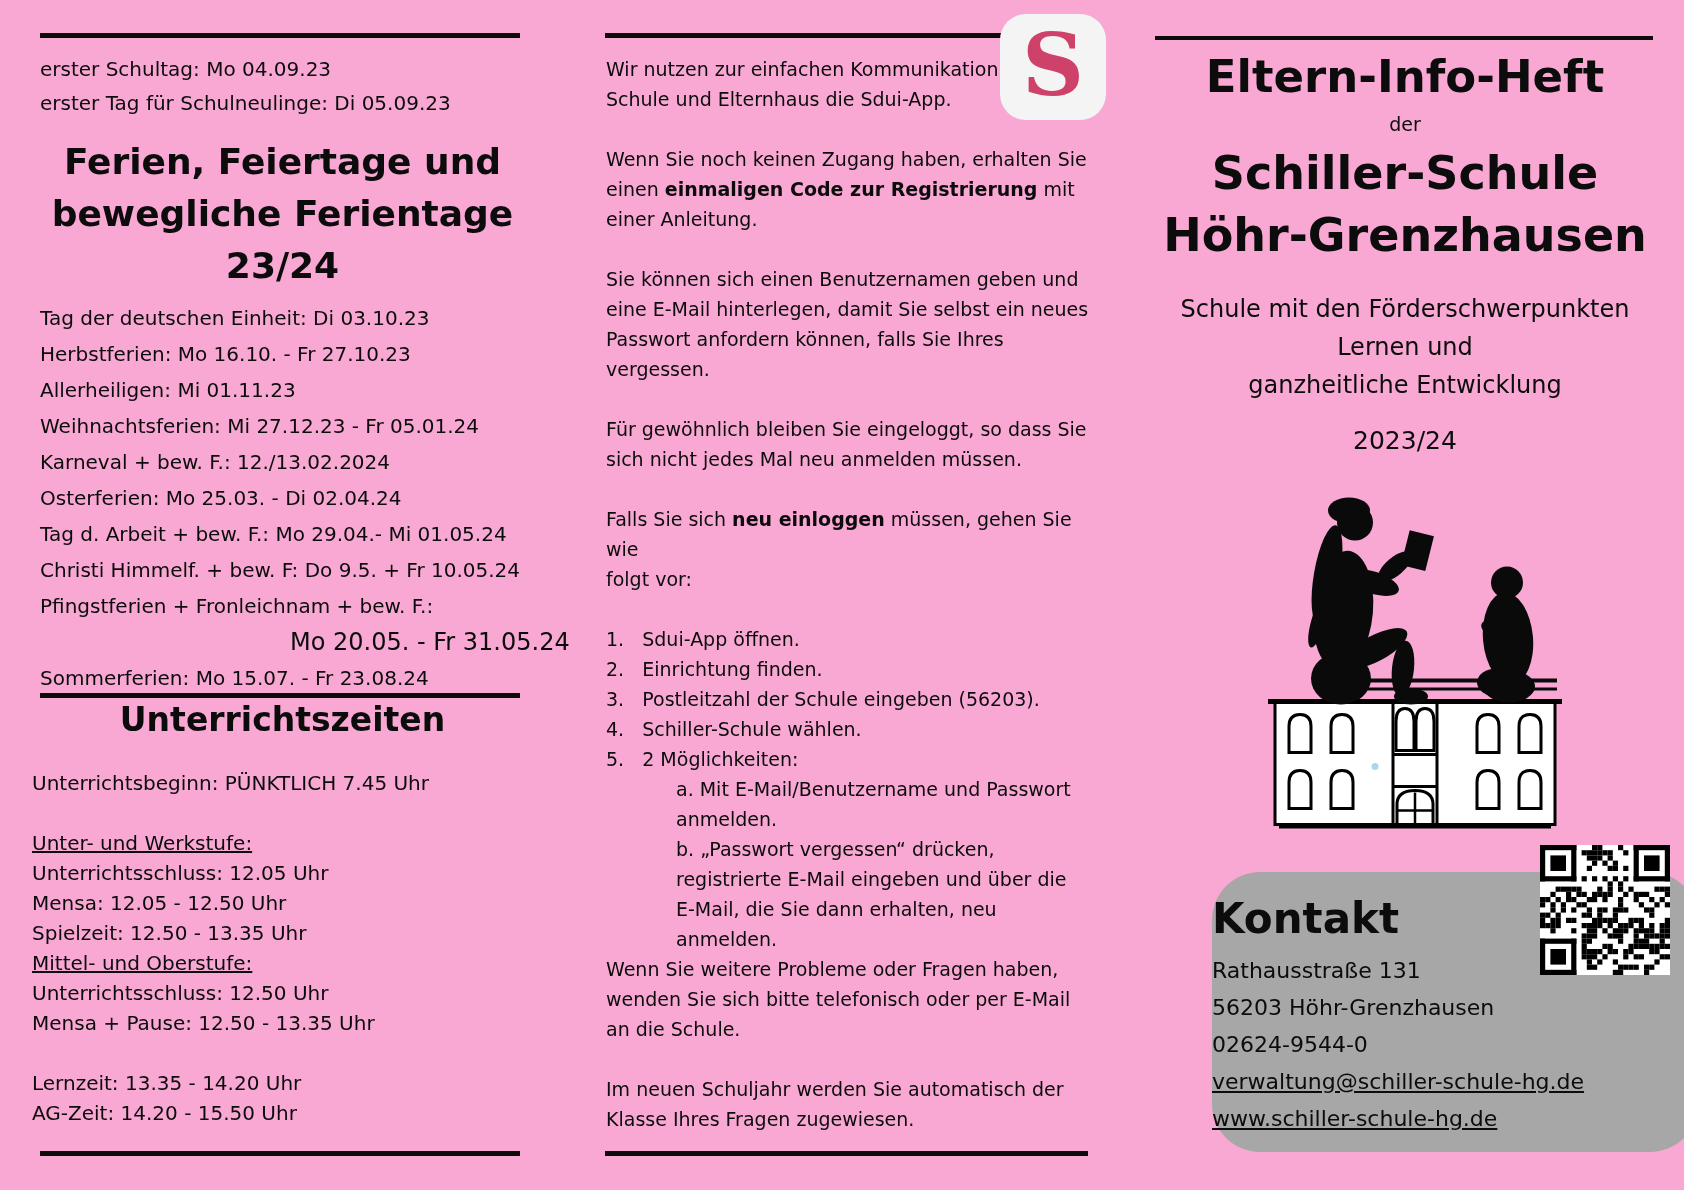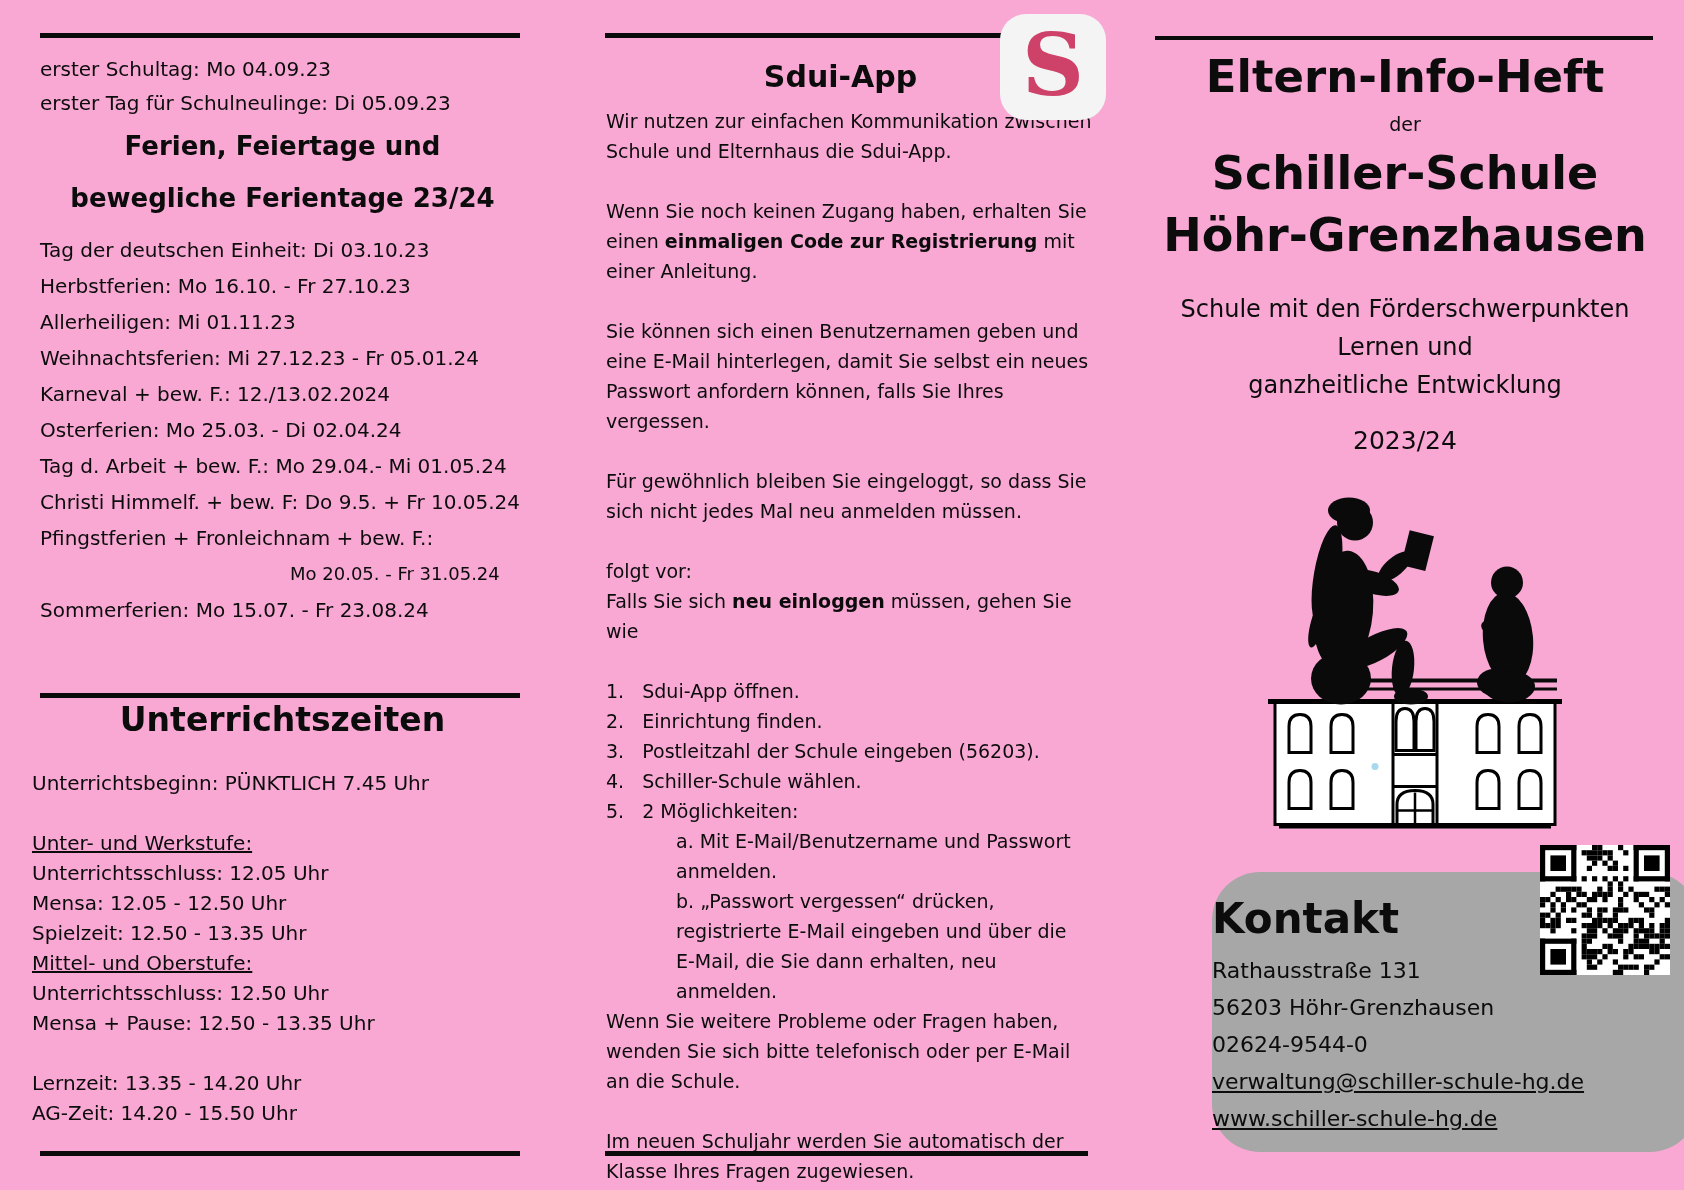--- a/index.html
+++ b/index.html
@@ -9,24 +9,24 @@
   .rule-c1-top{left:40px;top:33px;width:480px;}
   .rule-c1-mid{left:40px;top:693px;width:480px;}
   .rule-c1-bot{left:40px;top:1151px;width:480px;}
   .rule-c2-top{left:605px;top:33px;width:485px;z-index:1;}
   .rule-c2-bot{left:605px;top:1151px;width:483px;}
   .rule-c3-top{left:1155px;top:36px;width:498px;height:4px;}
 
   
   .col1{position:absolute;left:40px;top:52px;width:485px;}
   .l1-line{font-size:20px;line-height:34px;white-space:pre-wrap;}
-  .ferien-heading{margin-top:0;text-align:center;font-weight:bold;font-size:26px;line-height:52px;}
+  .ferien-heading{margin-top:16px;text-align:center;font-weight:bold;font-size:36px;line-height:52px;}
   .ferien-items{margin-top:8px;}
   .ferien-item{font-size:20px;line-height:36px;white-space:pre-wrap;}
-  .ferien-cont{font-size:18px;line-height:36px;padding-left:250px;white-space:pre;}
+  .ferien-cont{font-size:24px;line-height:36px;padding-left:250px;white-space:pre;}
   .times-heading{position:absolute;left:40px;top:700px;width:485px;text-align:center;
                  font-weight:bold;font-size:33px;}
   .times-block{position:absolute;left:32px;top:768px;width:481px;}
   .t-line{font-size:20px;line-height:30px;white-space:pre-wrap;}
   .t-gap{height:30px;}
   .t-label{font-size:20px;line-height:30px;text-decoration:underline;}
 
   
   .col2{position:absolute;left:588px;top:54px;width:505px;}
   .sdui-heading{text-align:center;font-weight:bold;font-size:30px;line-height:46px;margin-bottom:6px;}
@@ -118,43 +118,42 @@
         <div class="t-line">Lernzeit: 13.35 - 14.20 Uhr</div>
         <div class="t-line">AG-Zeit: 14.20 - 15.50 Uhr</div>
       </div>
   </div>
 
   <div class="sdui-logo">
     <span style="color: rgb(206, 66, 106);">S</span>
   </div>
 
   <div class="col2">
-    <div class="sdui-heading">Sdui-App</div>
     <div class="para">
         <div class="p-line">Wir nutzen zur einfachen Kommunikation zwischen</div>
         <div class="p-line">Schule und Elternhaus die Sdui-App.</div>
       </div>
     <div class="para">
         <div class="p-line">Wenn Sie noch keinen Zugang haben, erhalten Sie</div>
         <div class="p-line"><span>einen </span><span class="b">einmaligen Code zur Registrierung</span><span> mit</span></div>
         <div class="p-line">einer Anleitung.</div>
       </div>
     <div class="para">
         <div class="p-line">Sie können sich einen Benutzernamen geben und</div>
         <div class="p-line">eine E-Mail hinterlegen, damit Sie selbst ein neues</div>
         <div class="p-line">Passwort anfordern können, falls Sie Ihres</div>
         <div class="p-line">vergessen.</div>
       </div>
     <div class="para">
         <div class="p-line">Für gewöhnlich bleiben Sie eingeloggt, so dass Sie</div>
         <div class="p-line">sich nicht jedes Mal neu anmelden müssen.</div>
       </div>
     <div class="para p5">
+        <div class="p-line"><span>Falls Sie sich </span><span class="b">neu einloggen</span><span> müssen, gehen Sie wie</span></div>
         <div class="p-line">folgt vor:</div>
-        <div class="p-line"><span>Falls Sie sich </span><span class="b">neu einloggen</span><span> müssen, gehen Sie wie</span></div>
       </div>
     <div class="para steps">
         <div class="p-line">1.   Sdui-App öffnen.</div>
         <div class="p-line">2.   Einrichtung finden.</div>
         <div class="p-line">3.   Postleitzahl der Schule eingeben (56203).</div>
         <div class="p-line">4.   Schiller-Schule wählen.</div>
         <div class="p-line">5.   2 Möglichkeiten:</div>
       </div>
     <div class="para substeps">
         <div class="p-line">a. Mit E-Mail/Benutzername und Passwort</div>

